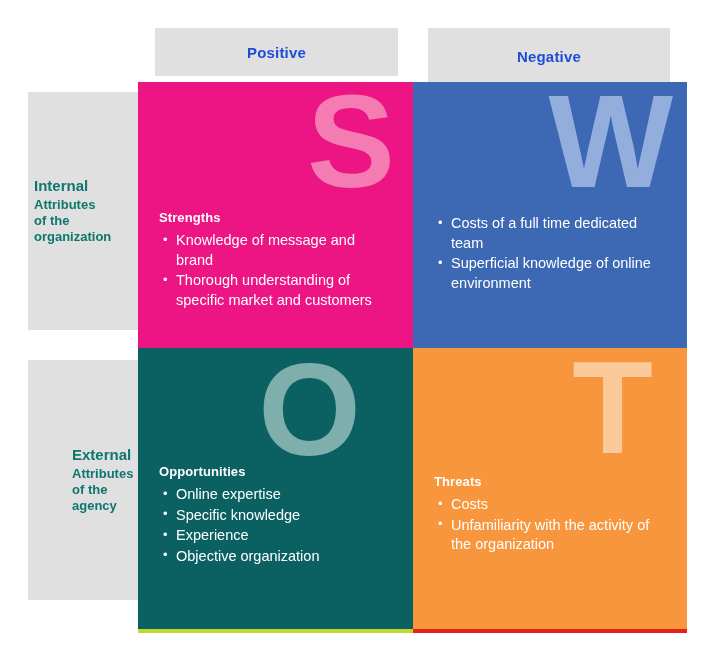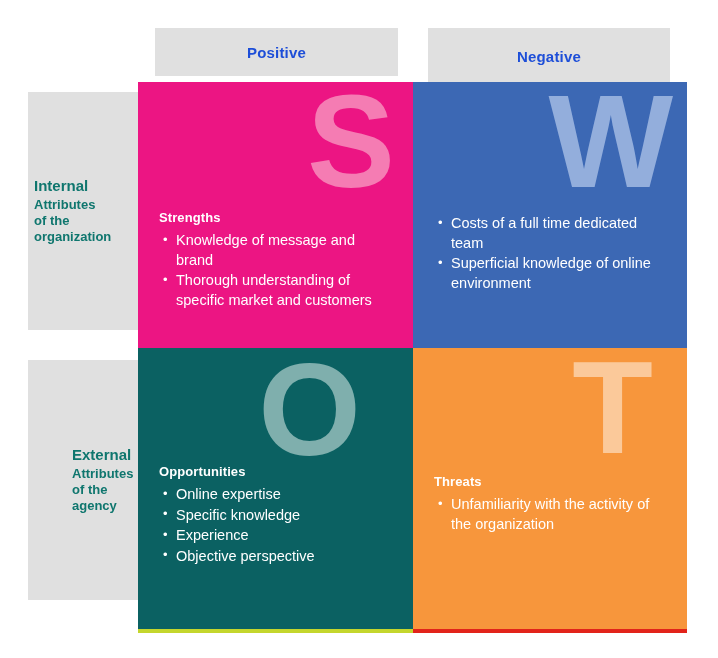--- a/index.html
+++ b/index.html
@@ -183,30 +183,31 @@
   </div>
 
   <div id="quad-opportunities" class="quad">
     <div id="wm-o" class="watermark">O</div>
     <div class="quad-body">
       <div class="quad-title">Opportunities</div>
       <ul class="quad-list">
         <li>Online expertise</li>
         <li>Specific knowledge</li>
         <li>Experience</li>
-        <li>Objective perspective</li>
+        <li>Objective organization</li>
       </ul>
     </div>
   </div>
 
   <div id="quad-threats" class="quad">
     <div id="wm-t" class="watermark">T</div>
     <div class="quad-body">
       <div class="quad-title">Threats</div>
       <ul class="quad-list">
+        <li>Costs</li>
         <li>Unfamiliarity with the activity of the organization</li>
       </ul>
     </div>
   </div>
 
   <div id="accent-opportunities" class="accent-rule"></div>
   <div id="accent-threats" class="accent-rule"></div>
 
 </div>
 

